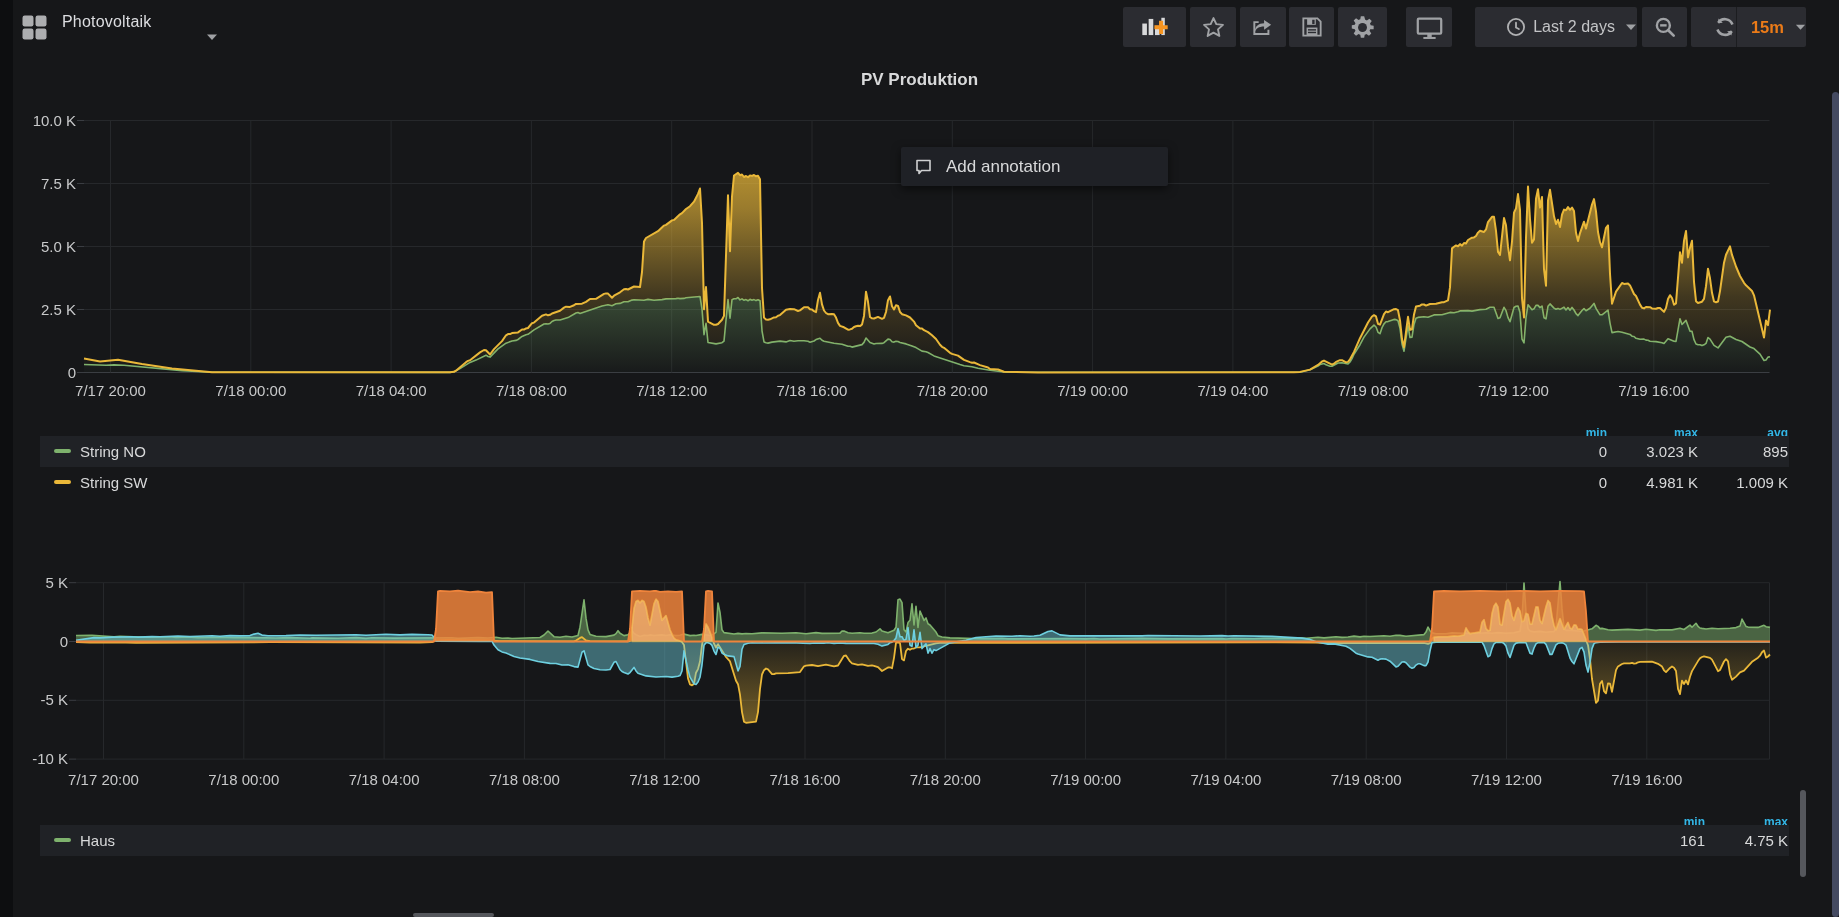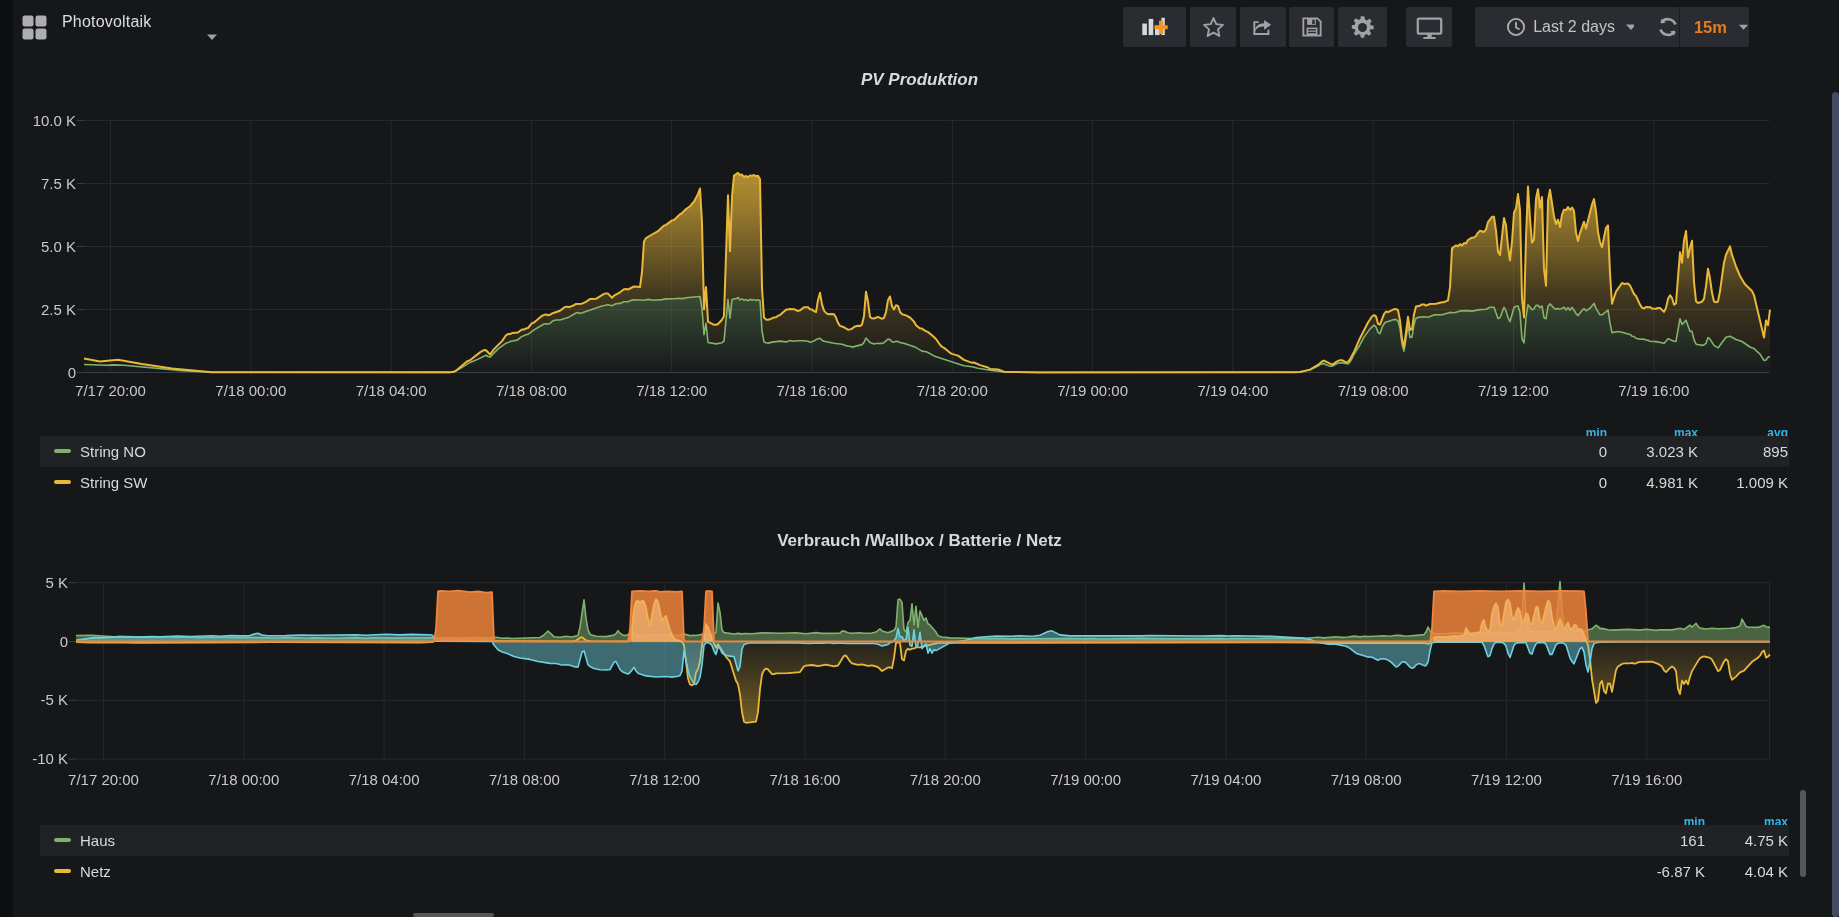--- a/index.html
+++ b/index.html
@@ -130,22 +130,21 @@
 <path d="M76.0 635.5L92.0 635.4L114.0 636.8L120.0 636.4L148.0 637.2L170.0 636.7L176.0 637.4L188.0 637.0L198.0 637.6L220.0 637.2L234.0 637.7L250.0 637.5L276.0 638.0L290.0 637.6L310.0 638.2L312.0 637.9L338.0 638.2L356.0 637.6L366.0 638.4L372.0 637.8L394.0 638.1L452.0 637.8L458.0 638.4L478.0 637.6L488.0 638.0L496.0 637.3L502.0 638.2L508.0 638.1L512.0 638.5L540.0 637.5L544.0 635.0L548.0 631.0L554.0 636.7L560.0 637.2L566.0 636.3L572.0 637.0L578.0 635.5L580.0 627.2L584.0 599.8L586.0 618.2L588.0 629.9L590.0 634.4L596.0 636.3L606.0 636.6L614.0 635.1L616.0 633.6L618.0 630.7L620.0 633.3L624.0 635.6L628.0 634.8L632.0 630.8L634.0 633.3L636.0 634.7L640.0 636.4L644.0 635.3L648.0 635.5L650.0 634.9L654.0 635.5L662.0 634.9L666.0 635.5L670.0 634.8L676.0 635.6L680.0 635.3L684.0 634.1L690.0 635.6L694.0 635.2L696.0 635.5L702.0 634.4L710.0 635.5L712.0 635.1L716.0 632.3L718.0 603.0L720.0 612.4L722.0 629.8L724.0 632.6L734.0 634.0L738.0 633.4L742.0 633.9L746.0 633.5L752.0 633.8L762.0 632.9L782.0 633.3L796.0 632.7L806.0 633.8L816.0 632.6L822.0 633.4L840.0 633.1L842.0 631.0L844.0 631.1L848.0 632.8L852.0 633.2L860.0 632.7L864.0 633.2L872.0 633.1L876.0 632.0L880.0 628.8L882.0 631.1L888.0 632.8L894.0 630.2L896.0 627.2L898.0 599.7L900.0 599.1L902.0 602.6L904.0 629.7L906.0 631.9L908.0 622.6L910.0 620.3L912.0 603.9L914.0 625.0L916.0 606.2L918.0 627.4L920.0 611.0L924.0 620.4L926.0 617.9L928.0 623.8L930.0 625.0L936.0 632.1L938.0 635.7L942.0 637.0L950.0 637.9L982.0 638.7L1002.0 638.4L1008.0 638.9L1066.0 638.5L1086.0 638.9L1094.0 638.5L1100.0 639.0L1142.0 638.4L1168.0 638.9L1222.0 638.6L1226.0 639.0L1232.0 638.5L1254.0 638.8L1264.0 638.4L1294.0 638.4L1300.0 637.7L1306.0 638.2L1318.0 637.3L1324.0 637.9L1336.0 636.8L1342.0 637.4L1348.0 637.0L1354.0 636.1L1360.0 636.9L1364.0 636.3L1370.0 636.5L1384.0 635.8L1390.0 636.3L1396.0 635.3L1400.0 635.4L1406.0 636.2L1424.0 634.6L1426.0 632.1L1428.0 627.1L1430.0 630.7L1432.0 632.9L1436.0 633.7L1446.0 633.8L1452.0 632.9L1464.0 633.4L1480.0 633.2L1486.0 632.7L1492.0 633.2L1498.0 632.6L1506.0 633.3L1514.0 632.8L1520.0 631.3L1522.0 618.5L1524.0 583.0L1526.0 612.5L1528.0 628.7L1530.0 631.0L1534.0 631.9L1540.0 631.4L1546.0 632.2L1550.0 631.7L1554.0 631.8L1556.0 627.2L1560.0 581.5L1562.0 608.9L1564.0 627.0L1566.0 630.4L1572.0 630.4L1580.0 631.3L1584.0 631.0L1592.0 628.8L1596.0 625.3L1598.0 626.4L1600.0 628.6L1602.0 628.4L1608.0 629.7L1612.0 630.1L1628.0 629.4L1640.0 630.1L1646.0 629.2L1656.0 630.4L1660.0 629.7L1672.0 629.9L1680.0 628.3L1684.0 629.5L1690.0 625.1L1692.0 627.2L1696.0 623.3L1698.0 626.3L1700.0 628.0L1702.0 628.4L1706.0 629.0L1712.0 628.3L1718.0 628.7L1730.0 628.3L1736.0 627.6L1740.0 626.1L1742.0 619.1L1746.0 626.4L1748.0 627.1L1758.0 627.4L1764.0 625.3L1766.0 626.7L1770.0 627.4" fill="none" stroke="#7EB26D" stroke-width="1.6" stroke-linejoin="round"></path>
 <path d="M76.0 642.1L90.0 642.7L116.0 642.4L136.0 642.8L270.0 642.2L420.0 642.5L432.0 642.2L436.0 640.3L448.0 640.1L490.0 640.3L500.0 641.2L574.0 641.3L576.0 640.6L580.0 637.9L582.0 637.1L586.0 640.5L590.0 641.2L628.0 641.3L630.0 641.0L632.0 627.5L634.0 608.6L636.0 601.5L638.0 600.4L640.0 602.8L642.0 600.4L644.0 601.5L646.0 607.4L648.0 618.0L650.0 625.1L654.0 603.9L656.0 599.2L658.0 601.5L662.0 620.3L666.0 615.6L670.0 629.8L674.0 638.0L676.0 639.7L680.0 640.9L682.0 642.1L684.0 645.0L688.0 678.5L690.0 684.5L692.0 685.3L694.0 683.9L696.0 672.7L698.0 669.1L700.0 661.5L702.0 645.1L706.0 623.9L708.0 627.2L710.0 631.9L714.0 643.7L716.0 647.5L718.0 644.1L726.0 657.0L730.0 661.4L736.0 680.8L738.0 684.2L740.0 694.7L742.0 712.1L744.0 721.7L746.0 722.8L756.0 721.6L758.0 712.1L760.0 689.2L762.0 674.5L764.0 670.2L766.0 668.5L768.0 669.4L772.0 674.1L774.0 674.2L776.0 673.4L788.0 673.1L800.0 672.1L804.0 666.3L806.0 665.7L812.0 665.0L818.0 666.2L826.0 664.7L834.0 666.4L838.0 665.5L844.0 655.8L846.0 655.5L850.0 661.4L852.0 663.3L858.0 664.9L862.0 664.4L868.0 665.8L872.0 665.4L874.0 665.8L878.0 667.2L882.0 671.0L888.0 667.5L890.0 667.3L892.0 668.3L894.0 657.8L896.0 642.9L898.0 642.4L900.0 643.1L902.0 659.1L904.0 660.4L906.0 651.0L908.0 648.7L910.0 649.8L912.0 648.6L914.0 648.6L916.0 647.4L920.0 647.3L936.0 643.3L940.0 642.9L1276.0 642.3L1316.0 642.5L1326.0 643.0L1424.0 642.8L1428.0 643.8L1430.0 643.1L1432.0 638.7L1434.0 637.2L1448.0 636.7L1454.0 636.0L1458.0 636.2L1464.0 635.0L1466.0 627.9L1468.0 631.4L1470.0 633.7L1480.0 631.9L1482.0 622.4L1484.0 619.7L1486.0 628.4L1488.0 630.8L1490.0 630.3L1492.0 613.8L1494.0 606.1L1496.0 603.3L1498.0 607.2L1500.0 624.2L1502.0 625.1L1506.0 601.6L1508.0 599.4L1510.0 603.1L1512.0 615.7L1514.0 620.3L1516.0 612.5L1518.0 607.6L1520.0 611.1L1522.0 621.7L1524.0 620.7L1526.0 613.3L1528.0 614.4L1530.0 623.9L1532.0 624.0L1536.0 606.9L1538.0 607.1L1540.0 620.3L1542.0 623.5L1546.0 606.7L1548.0 600.5L1550.0 602.9L1552.0 616.3L1554.0 625.5L1556.0 629.8L1560.0 618.6L1564.0 629.3L1568.0 622.5L1570.0 628.1L1572.0 629.0L1574.0 625.0L1576.0 625.2L1578.0 629.4L1580.0 629.0L1582.0 629.5L1588.0 645.2L1590.0 659.1L1592.0 679.0L1596.0 702.9L1598.0 700.7L1600.0 683.7L1602.0 680.9L1604.0 691.1L1606.0 693.4L1608.0 683.5L1610.0 683.7L1612.0 691.8L1616.0 670.2L1618.0 666.4L1622.0 664.0L1624.0 663.3L1630.0 663.3L1632.0 662.8L1634.0 663.6L1636.0 663.4L1638.0 662.3L1640.0 661.9L1652.0 661.7L1658.0 663.8L1662.0 666.6L1664.0 670.3L1666.0 672.1L1670.0 667.9L1672.0 666.5L1674.0 667.7L1676.0 671.0L1678.0 688.9L1680.0 694.1L1682.0 680.7L1684.0 684.0L1686.0 680.5L1688.0 684.4L1690.0 676.7L1692.0 671.1L1698.0 661.1L1700.0 658.3L1702.0 657.0L1704.0 656.4L1710.0 657.9L1712.0 659.7L1718.0 671.2L1720.0 670.0L1724.0 661.5L1726.0 659.2L1728.0 661.4L1730.0 674.2L1732.0 679.8L1736.0 676.6L1740.0 672.3L1744.0 670.6L1752.0 661.8L1758.0 657.7L1760.0 655.7L1762.0 652.2L1764.0 650.5L1766.0 657.6L1768.0 656.5L1770.0 654.5L1770.0 641.5L76.0 641.5Z" fill="url(#gn2)"></path>
 <path d="M76.0 642.1L90.0 642.7L116.0 642.4L136.0 642.8L270.0 642.2L420.0 642.5L432.0 642.2L436.0 640.3L448.0 640.1L490.0 640.3L500.0 641.2L574.0 641.3L576.0 640.6L580.0 637.9L582.0 637.1L586.0 640.5L590.0 641.2L628.0 641.3L630.0 641.0L632.0 627.5L634.0 608.6L636.0 601.5L638.0 600.4L640.0 602.8L642.0 600.4L644.0 601.5L646.0 607.4L648.0 618.0L650.0 625.1L654.0 603.9L656.0 599.2L658.0 601.5L662.0 620.3L666.0 615.6L670.0 629.8L674.0 638.0L676.0 639.7L680.0 640.9L682.0 642.1L684.0 645.0L688.0 678.5L690.0 684.5L692.0 685.3L694.0 683.9L696.0 672.7L698.0 669.1L700.0 661.5L702.0 645.1L706.0 623.9L708.0 627.2L710.0 631.9L714.0 643.7L716.0 647.5L718.0 644.1L726.0 657.0L730.0 661.4L736.0 680.8L738.0 684.2L740.0 694.7L742.0 712.1L744.0 721.7L746.0 722.8L756.0 721.6L758.0 712.1L760.0 689.2L762.0 674.5L764.0 670.2L766.0 668.5L768.0 669.4L772.0 674.1L774.0 674.2L776.0 673.4L788.0 673.1L800.0 672.1L804.0 666.3L806.0 665.7L812.0 665.0L818.0 666.2L826.0 664.7L834.0 666.4L838.0 665.5L844.0 655.8L846.0 655.5L850.0 661.4L852.0 663.3L858.0 664.9L862.0 664.4L868.0 665.8L872.0 665.4L874.0 665.8L878.0 667.2L882.0 671.0L888.0 667.5L890.0 667.3L892.0 668.3L894.0 657.8L896.0 642.9L898.0 642.4L900.0 643.1L902.0 659.1L904.0 660.4L906.0 651.0L908.0 648.7L910.0 649.8L912.0 648.6L914.0 648.6L916.0 647.4L920.0 647.3L936.0 643.3L940.0 642.9L1276.0 642.3L1316.0 642.5L1326.0 643.0L1424.0 642.8L1428.0 643.8L1430.0 643.1L1432.0 638.7L1434.0 637.2L1448.0 636.7L1454.0 636.0L1458.0 636.2L1464.0 635.0L1466.0 627.9L1468.0 631.4L1470.0 633.7L1480.0 631.9L1482.0 622.4L1484.0 619.7L1486.0 628.4L1488.0 630.8L1490.0 630.3L1492.0 613.8L1494.0 606.1L1496.0 603.3L1498.0 607.2L1500.0 624.2L1502.0 625.1L1506.0 601.6L1508.0 599.4L1510.0 603.1L1512.0 615.7L1514.0 620.3L1516.0 612.5L1518.0 607.6L1520.0 611.1L1522.0 621.7L1524.0 620.7L1526.0 613.3L1528.0 614.4L1530.0 623.9L1532.0 624.0L1536.0 606.9L1538.0 607.1L1540.0 620.3L1542.0 623.5L1546.0 606.7L1548.0 600.5L1550.0 602.9L1552.0 616.3L1554.0 625.5L1556.0 629.8L1560.0 618.6L1564.0 629.3L1568.0 622.5L1570.0 628.1L1572.0 629.0L1574.0 625.0L1576.0 625.2L1578.0 629.4L1580.0 629.0L1582.0 629.5L1588.0 645.2L1590.0 659.1L1592.0 679.0L1596.0 702.9L1598.0 700.7L1600.0 683.7L1602.0 680.9L1604.0 691.1L1606.0 693.4L1608.0 683.5L1610.0 683.7L1612.0 691.8L1616.0 670.2L1618.0 666.4L1622.0 664.0L1624.0 663.3L1630.0 663.3L1632.0 662.8L1634.0 663.6L1636.0 663.4L1638.0 662.3L1640.0 661.9L1652.0 661.7L1658.0 663.8L1662.0 666.6L1664.0 670.3L1666.0 672.1L1670.0 667.9L1672.0 666.5L1674.0 667.7L1676.0 671.0L1678.0 688.9L1680.0 694.1L1682.0 680.7L1684.0 684.0L1686.0 680.5L1688.0 684.4L1690.0 676.7L1692.0 671.1L1698.0 661.1L1700.0 658.3L1702.0 657.0L1704.0 656.4L1710.0 657.9L1712.0 659.7L1718.0 671.2L1720.0 670.0L1724.0 661.5L1726.0 659.2L1728.0 661.4L1730.0 674.2L1732.0 679.8L1736.0 676.6L1740.0 672.3L1744.0 670.6L1752.0 661.8L1758.0 657.7L1760.0 655.7L1762.0 652.2L1764.0 650.5L1766.0 657.6L1768.0 656.5L1770.0 654.5" fill="none" stroke="#EAB839" stroke-width="1.8" stroke-linejoin="round"></path>
 <path d="M76.0 640.3L94.0 637.6L100.0 637.9L112.0 637.1L132.0 636.7L138.0 637.1L152.0 636.6L160.0 636.8L178.0 636.0L190.0 636.5L212.0 635.7L220.0 636.3L230.0 635.6L240.0 635.9L250.0 635.6L254.0 634.1L258.0 633.3L262.0 635.1L268.0 635.7L286.0 635.6L300.0 635.0L316.0 635.3L356.0 634.8L366.0 635.2L386.0 634.3L400.0 634.9L412.0 634.4L428.0 634.7L432.0 635.0L434.0 637.2L436.0 641.1L480.0 641.5L492.0 641.2L494.0 645.1L498.0 649.7L502.0 651.9L506.0 653.0L514.0 656.5L520.0 658.0L530.0 659.4L538.0 661.5L550.0 663.4L556.0 663.5L562.0 665.0L568.0 664.8L574.0 666.6L578.0 667.1L582.0 652.2L584.0 650.8L588.0 664.9L590.0 666.5L594.0 668.5L600.0 669.7L606.0 670.0L610.0 669.5L614.0 662.3L616.0 661.5L620.0 669.5L622.0 671.5L624.0 672.5L628.0 674.0L630.0 672.6L634.0 667.4L636.0 670.9L638.0 673.2L646.0 675.9L656.0 677.0L666.0 676.5L672.0 677.1L678.0 676.3L680.0 675.6L682.0 671.0L684.0 650.8L688.0 670.0L690.0 677.1L694.0 683.8L696.0 684.4L698.0 682.0L700.0 677.3L702.0 665.0L704.0 645.3L706.0 642.7L708.0 642.7L710.0 643.4L712.0 645.4L714.0 651.1L716.0 654.5L718.0 647.3L720.0 648.4L722.0 653.0L724.0 654.3L728.0 655.9L734.0 656.6L738.0 670.9L740.0 666.4L742.0 649.2L744.0 644.5L748.0 643.3L752.0 642.7L758.0 643.0L790.0 642.6L810.0 643.5L814.0 643.0L824.0 643.1L828.0 642.7L834.0 643.4L840.0 643.0L846.0 643.4L874.0 643.5L878.0 644.2L882.0 646.1L888.0 644.4L890.0 642.6L892.0 642.1L894.0 640.5L896.0 637.9L898.0 628.5L900.0 636.8L902.0 636.7L904.0 640.5L906.0 639.3L908.0 627.6L910.0 645.2L912.0 646.4L914.0 629.9L916.0 647.5L918.0 645.2L920.0 632.3L922.0 648.6L926.0 643.8L928.0 653.2L930.0 648.6L932.0 653.2L934.0 649.7L936.0 650.6L950.0 642.9L966.0 640.2L976.0 637.5L996.0 636.1L1012.0 636.3L1020.0 635.7L1030.0 636.3L1034.0 636.0L1040.0 635.3L1048.0 631.5L1052.0 630.9L1060.0 634.9L1070.0 635.9L1142.0 635.9L1148.0 635.5L1200.0 636.0L1222.0 635.6L1228.0 636.0L1234.0 635.7L1272.0 636.4L1302.0 638.1L1310.0 639.4L1316.0 641.7L1328.0 644.1L1334.0 643.9L1346.0 646.3L1350.0 648.4L1356.0 653.2L1358.0 653.9L1368.0 656.9L1372.0 657.3L1378.0 660.2L1380.0 659.1L1382.0 658.7L1386.0 659.1L1390.0 661.2L1396.0 666.9L1398.0 666.2L1402.0 662.0L1404.0 661.7L1406.0 662.8L1410.0 667.1L1412.0 668.2L1414.0 667.4L1416.0 665.1L1418.0 663.8L1420.0 663.7L1424.0 665.6L1426.0 665.6L1428.0 662.0L1430.0 650.8L1432.0 642.6L1438.0 642.0L1482.0 642.1L1484.0 645.5L1488.0 656.8L1490.0 655.6L1492.0 648.6L1494.0 643.8L1496.0 642.4L1502.0 642.3L1504.0 643.5L1506.0 646.1L1508.0 653.2L1510.0 657.5L1514.0 645.3L1516.0 643.1L1520.0 642.4L1526.0 642.7L1530.0 653.3L1532.0 654.1L1534.0 648.0L1536.0 643.9L1538.0 642.6L1544.0 642.4L1546.0 644.3L1550.0 654.4L1552.0 654.4L1556.0 644.8L1558.0 643.3L1562.0 642.8L1564.0 643.5L1566.0 645.1L1570.0 658.0L1572.0 661.5L1574.0 663.8L1580.0 648.6L1582.0 647.4L1584.0 652.1L1586.0 665.0L1588.0 672.1L1590.0 662.7L1592.0 648.6L1594.0 643.6L1596.0 642.6L1600.0 642.1L1618.0 642.0L1770.0 642.0L1770.0 641.5L76.0 641.5Z" fill="#6ED0E0" fill-opacity="0.45"></path>
 <path d="M76.0 640.3L94.0 637.6L100.0 637.9L112.0 637.1L132.0 636.7L138.0 637.1L152.0 636.6L160.0 636.8L178.0 636.0L190.0 636.5L212.0 635.7L220.0 636.3L230.0 635.6L240.0 635.9L250.0 635.6L254.0 634.1L258.0 633.3L262.0 635.1L268.0 635.7L286.0 635.6L300.0 635.0L316.0 635.3L356.0 634.8L366.0 635.2L386.0 634.3L400.0 634.9L412.0 634.4L428.0 634.7L432.0 635.0L434.0 637.2L436.0 641.1L480.0 641.5L492.0 641.2L494.0 645.1L498.0 649.7L502.0 651.9L506.0 653.0L514.0 656.5L520.0 658.0L530.0 659.4L538.0 661.5L550.0 663.4L556.0 663.5L562.0 665.0L568.0 664.8L574.0 666.6L578.0 667.1L582.0 652.2L584.0 650.8L588.0 664.9L590.0 666.5L594.0 668.5L600.0 669.7L606.0 670.0L610.0 669.5L614.0 662.3L616.0 661.5L620.0 669.5L622.0 671.5L624.0 672.5L628.0 674.0L630.0 672.6L634.0 667.4L636.0 670.9L638.0 673.2L646.0 675.9L656.0 677.0L666.0 676.5L672.0 677.1L678.0 676.3L680.0 675.6L682.0 671.0L684.0 650.8L688.0 670.0L690.0 677.1L694.0 683.8L696.0 684.4L698.0 682.0L700.0 677.3L702.0 665.0L704.0 645.3L706.0 642.7L708.0 642.7L710.0 643.4L712.0 645.4L714.0 651.1L716.0 654.5L718.0 647.3L720.0 648.4L722.0 653.0L724.0 654.3L728.0 655.9L734.0 656.6L738.0 670.9L740.0 666.4L742.0 649.2L744.0 644.5L748.0 643.3L752.0 642.7L758.0 643.0L790.0 642.6L810.0 643.5L814.0 643.0L824.0 643.1L828.0 642.7L834.0 643.4L840.0 643.0L846.0 643.4L874.0 643.5L878.0 644.2L882.0 646.1L888.0 644.4L890.0 642.6L892.0 642.1L894.0 640.5L896.0 637.9L898.0 628.5L900.0 636.8L902.0 636.7L904.0 640.5L906.0 639.3L908.0 627.6L910.0 645.2L912.0 646.4L914.0 629.9L916.0 647.5L918.0 645.2L920.0 632.3L922.0 648.6L926.0 643.8L928.0 653.2L930.0 648.6L932.0 653.2L934.0 649.7L936.0 650.6L950.0 642.9L966.0 640.2L976.0 637.5L996.0 636.1L1012.0 636.3L1020.0 635.7L1030.0 636.3L1034.0 636.0L1040.0 635.3L1048.0 631.5L1052.0 630.9L1060.0 634.9L1070.0 635.9L1142.0 635.9L1148.0 635.5L1200.0 636.0L1222.0 635.6L1228.0 636.0L1234.0 635.7L1272.0 636.4L1302.0 638.1L1310.0 639.4L1316.0 641.7L1328.0 644.1L1334.0 643.9L1346.0 646.3L1350.0 648.4L1356.0 653.2L1358.0 653.9L1368.0 656.9L1372.0 657.3L1378.0 660.2L1380.0 659.1L1382.0 658.7L1386.0 659.1L1390.0 661.2L1396.0 666.9L1398.0 666.2L1402.0 662.0L1404.0 661.7L1406.0 662.8L1410.0 667.1L1412.0 668.2L1414.0 667.4L1416.0 665.1L1418.0 663.8L1420.0 663.7L1424.0 665.6L1426.0 665.6L1428.0 662.0L1430.0 650.8L1432.0 642.6L1438.0 642.0L1482.0 642.1L1484.0 645.5L1488.0 656.8L1490.0 655.6L1492.0 648.6L1494.0 643.8L1496.0 642.4L1502.0 642.3L1504.0 643.5L1506.0 646.1L1508.0 653.2L1510.0 657.5L1514.0 645.3L1516.0 643.1L1520.0 642.4L1526.0 642.7L1530.0 653.3L1532.0 654.1L1534.0 648.0L1536.0 643.9L1538.0 642.6L1544.0 642.4L1546.0 644.3L1550.0 654.4L1552.0 654.4L1556.0 644.8L1558.0 643.3L1562.0 642.8L1564.0 643.5L1566.0 645.1L1570.0 658.0L1572.0 661.5L1574.0 663.8L1580.0 648.6L1582.0 647.4L1584.0 652.1L1586.0 665.0L1588.0 672.1L1590.0 662.7L1592.0 648.6L1594.0 643.6L1596.0 642.6L1600.0 642.1L1618.0 642.0L1770.0 642.0" fill="none" stroke="#6ED0E0" stroke-width="1.6" stroke-linejoin="round"></path>
 <path d="M76.0 641.5L434.0 641.5L436.0 629.0L438.0 591.3L440.0 590.9L450.0 591.3L458.0 590.7L470.0 592.1L478.0 591.5L486.0 592.7L492.0 592.1L494.0 641.5L628.0 641.5L630.0 629.0L632.0 591.4L640.0 590.9L650.0 591.4L654.0 590.9L656.0 591.0L660.0 591.9L668.0 591.3L676.0 591.9L682.0 591.4L684.0 641.5L702.0 641.5L704.0 629.0L706.0 591.3L708.0 590.9L712.0 591.4L714.0 641.5L1430.0 641.5L1432.0 629.0L1434.0 591.5L1444.0 591.0L1460.0 591.4L1480.0 590.8L1500.0 591.4L1520.0 590.9L1540.0 591.4L1560.0 590.9L1580.0 591.2L1584.0 591.5L1586.0 611.7L1588.0 641.5L1770.0 641.5L1770.0 641.5L76.0 641.5Z" fill="#EF843C" fill-opacity="0.85"></path>
 <path d="M632.0 627.5L634.0 608.6L636.0 601.5L638.0 600.4L640.0 602.8L642.0 600.4L644.0 601.5L646.0 607.4L648.0 618.0L650.0 625.1L654.0 603.9L656.0 599.2L658.0 601.5L662.0 620.3L666.0 615.6L670.0 629.8L672.0 634.5L674.0 638.0L676.0 639.7L682.0 641.5L682.0 641.5L632.0 641.5ZM704.0 635.6L706.0 623.9L708.0 627.2L712.0 637.6L712.0 641.5L704.0 641.5ZM1434.0 637.2L1438.0 636.8L1448.0 636.7L1454.0 636.0L1458.0 636.2L1464.0 635.0L1466.0 627.9L1468.0 631.4L1470.0 633.7L1480.0 631.9L1482.0 622.4L1484.0 619.7L1486.0 628.4L1488.0 630.8L1490.0 630.3L1492.0 613.8L1494.0 606.1L1496.0 603.3L1498.0 607.2L1500.0 624.2L1502.0 625.1L1506.0 601.6L1508.0 599.4L1510.0 603.1L1512.0 615.7L1514.0 620.3L1516.0 612.5L1518.0 607.6L1520.0 611.1L1522.0 621.7L1524.0 620.7L1526.0 613.3L1528.0 614.4L1530.0 623.9L1532.0 624.0L1536.0 606.9L1538.0 607.1L1540.0 620.3L1542.0 623.5L1546.0 606.7L1548.0 600.5L1550.0 602.9L1552.0 616.3L1554.0 625.5L1556.0 629.8L1560.0 618.6L1564.0 629.3L1568.0 622.5L1570.0 628.1L1572.0 629.0L1574.0 625.0L1576.0 625.2L1578.0 629.4L1580.0 629.0L1582.0 629.5L1586.0 639.3L1586.0 641.5L1434.0 641.5Z" fill="#F8C98F" fill-opacity="0.5" stroke="#ECC25C" stroke-opacity="0.55" stroke-width="1.5" stroke-linejoin="round"></path>
 <path d="M76.0 641.5L434.0 641.5L436.0 629.0L438.0 591.3L440.0 590.9L450.0 591.3L458.0 590.7L470.0 592.1L478.0 591.5L486.0 592.7L492.0 592.1L494.0 641.5L628.0 641.5L630.0 629.0L632.0 591.4L640.0 590.9L650.0 591.4L654.0 590.9L656.0 591.0L660.0 591.9L668.0 591.3L676.0 591.9L682.0 591.4L684.0 641.5L702.0 641.5L704.0 629.0L706.0 591.3L708.0 590.9L712.0 591.4L714.0 641.5L1430.0 641.5L1432.0 629.0L1434.0 591.5L1444.0 591.0L1460.0 591.4L1480.0 590.8L1500.0 591.4L1520.0 590.9L1540.0 591.4L1560.0 590.9L1580.0 591.2L1584.0 591.5L1586.0 611.7L1588.0 641.5L1770.0 641.5" fill="none" stroke="#EF843C" stroke-width="1.8" stroke-linejoin="round"></path>
 </g>
 </svg></div>
-<div class="ptitle" style="top:70px;font-style:italic;">PV Produktion</div>
-<div class="ptitle" style="top:531px;">Verbrauch /Wallbox / Batterie / Netz</div>
+<div class="ptitle" style="top:70px;">PV Produktion</div>
 <div style="position:absolute;left:22px;top:15px;"><svg width="25" height="25" viewBox="0 0 25 25">
         <g fill="#adaeb0">
           <rect x="0.5" y="0.5" width="11" height="11" rx="2.2"></rect>
           <rect x="13.5" y="0.5" width="11" height="11" rx="2.2"></rect>
           <rect x="0.5" y="13.5" width="11" height="11" rx="2.2"></rect>
           <rect x="13.5" y="13.5" width="11" height="11" rx="2.2"></rect>
         </g>
       </svg></div>
     <div style="position:absolute;left:62px;top:13px;font-size:16px;color:#dcdde0;letter-spacing:0.2px;">Photovoltaik</div>
     <div style="position:absolute;left:206px;top:27px;"><svg width="12" height="8" viewBox="0 0 12 8">
@@ -204,21 +203,21 @@
         <path d="M1 1.5 L6 7 L11 1.5 Z" fill="#9fa1a4"></path>
       </svg>
     </div>
     <div class="nbtn" style="left:1642px;width:45px;">
       <svg width="26" height="26" viewBox="0 0 24 24">
         <circle cx="10.5" cy="10.5" r="6" fill="none" stroke="#a0a2a5" stroke-width="2.2"></circle>
         <line x1="7.5" y1="10.5" x2="13.5" y2="10.5" stroke="#a0a2a5" stroke-width="2.2"></line>
         <line x1="15" y1="15" x2="20" y2="20" stroke="#a0a2a5" stroke-width="2.5" stroke-linecap="round"></line>
       </svg>
     </div>
-    <div class="nbtn" style="left:1634px;width:115px;justify-content:flex-start;padding-left:22px;">
+    <div class="nbtn" style="left:1691px;width:115px;justify-content:flex-start;padding-left:22px;">
       <svg width="26" height="26" viewBox="0 0 24 24">
         <path d="M19.5 9.5 A8 8 0 0 0 5.2 7.8" fill="none" stroke="#a0a2a5" stroke-width="2.6"></path>
         <path d="M5.5 3.5 L5 8.3 L9.8 7.8 Z" fill="#a0a2a5"></path>
         <path d="M4.5 14.5 A8 8 0 0 0 18.8 16.2" fill="none" stroke="#a0a2a5" stroke-width="2.6"></path>
         <path d="M18.5 20.5 L19 15.7 L14.2 16.2 Z" fill="#a0a2a5"></path>
       </svg>
       <span style="position:absolute;left:45px;top:0;width:1px;height:40px;background:#1c1d20;"></span>
       <span style="margin:0 11px 0 14px;color:#eb7b18;font-size:16.5px;font-weight:bold;">15m</span>
       <svg width="12" height="8" viewBox="0 0 12 8">
         <path d="M1 1.5 L6 7 L11 1.5 Z" fill="#9fa1a4"></path>
@@ -246,21 +245,23 @@
 <div class="lhead" style="top:803px;">
       <span style="right:84px">min</span>
       <span style="right:1px">max</span>
     </div>
     <div class="lrow" style="top:825px;height:31px;background:#202226;">
       <span class="dash" style="background:#7EB26D"></span>
       <span class="lname">Haus</span>
       <span class="lval" style="right:84px">161</span>
       <span class="lval" style="right:1px">4.75 K</span>
     </div>
-    <div class="lrow" style="top:856px;height:31px;">
-      <span class="dash" style="background:#EAB839"></span>
-      <span class="lname">Netz</span>
-      <span class="lval" style="right:84px">-6.87 K</span>
-      <span class="lval" style="right:1px">4.04 K</span>
-    </div>
+<div style="position:absolute;left:901px;top:147px;width:267px;height:39px;background:#1f2126;border-radius:2px;box-shadow:0 3px 10px rgba(0,0,0,0.55);display:flex;align-items:center;">
+  <span style="margin-left:14px;display:flex;">
+        <svg width="17" height="17" viewBox="0 0 17 17">
+          <path d="M2 2.5 H15 V12.5 H6.5 L4 15.5 V12.5 H2 Z" fill="none" stroke="#cfd0d1" stroke-width="1.6" stroke-linejoin="round"></path>
+        </svg>
+      </span>
+  <span style="margin-left:14px;font-size:17px;color:#d8d9da;">Add annotation</span>
+</div>
 <div style="position:absolute;left:1832px;top:92px;width:7px;height:825px;background:#444a61;border-radius:4px;"></div>
 <div style="position:absolute;left:1800px;top:790px;width:6px;height:87px;background:#55575c;border-radius:3px;"></div>
 <div style="position:absolute;left:413px;top:913px;width:81px;height:4px;background:#55575c;border-radius:2px;"></div>
 </div>
 </body></html>

